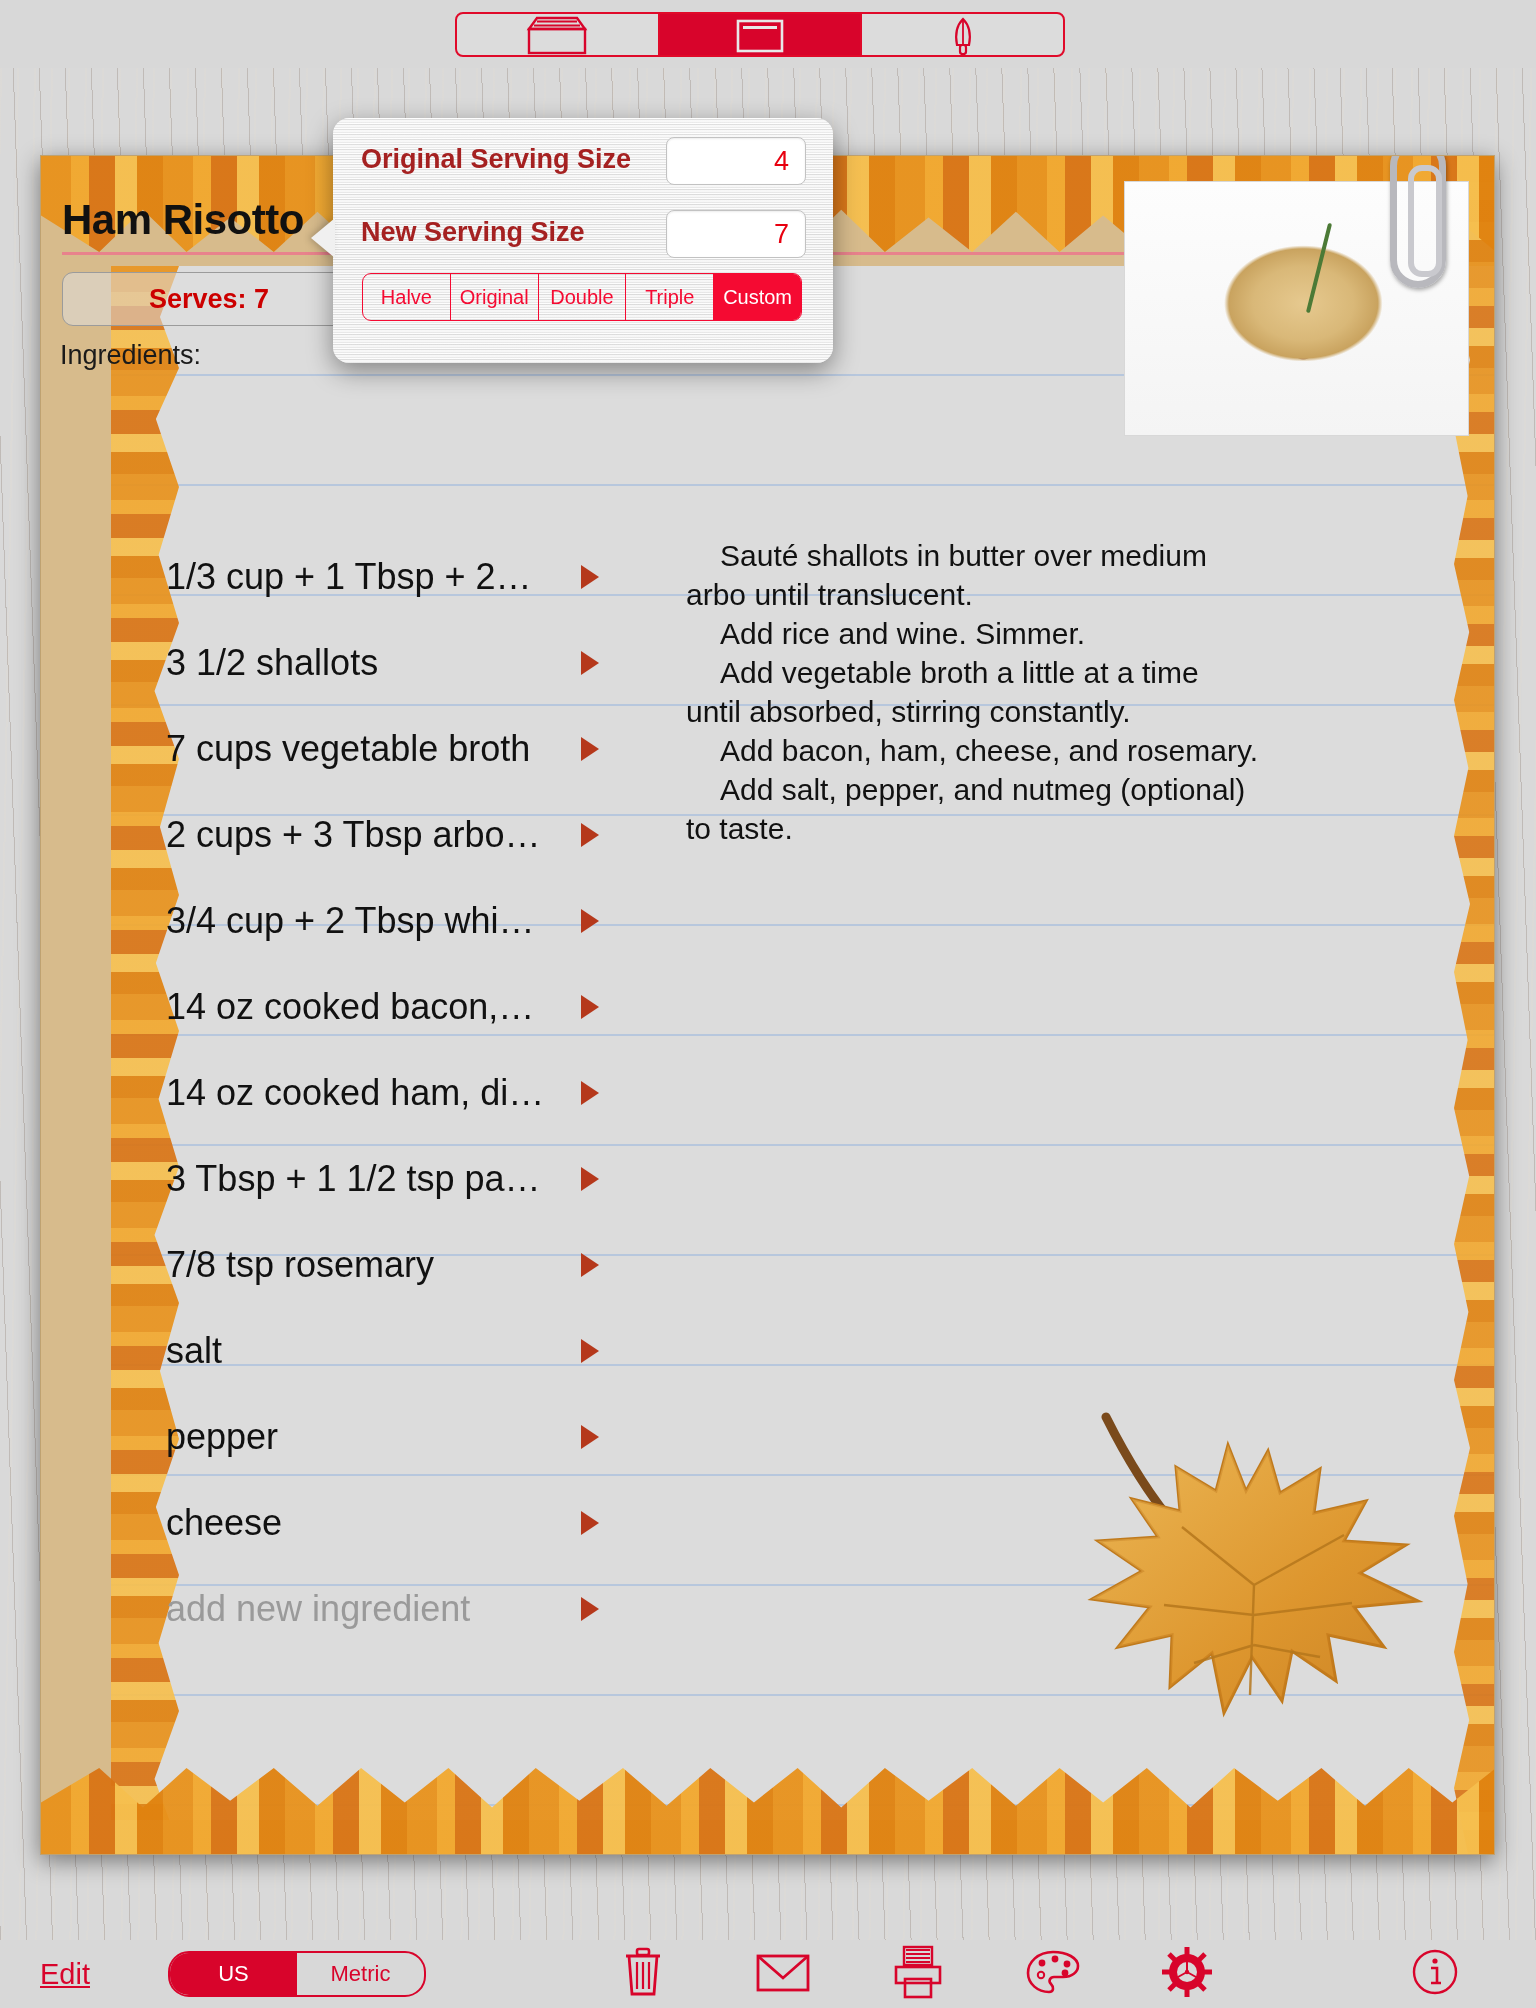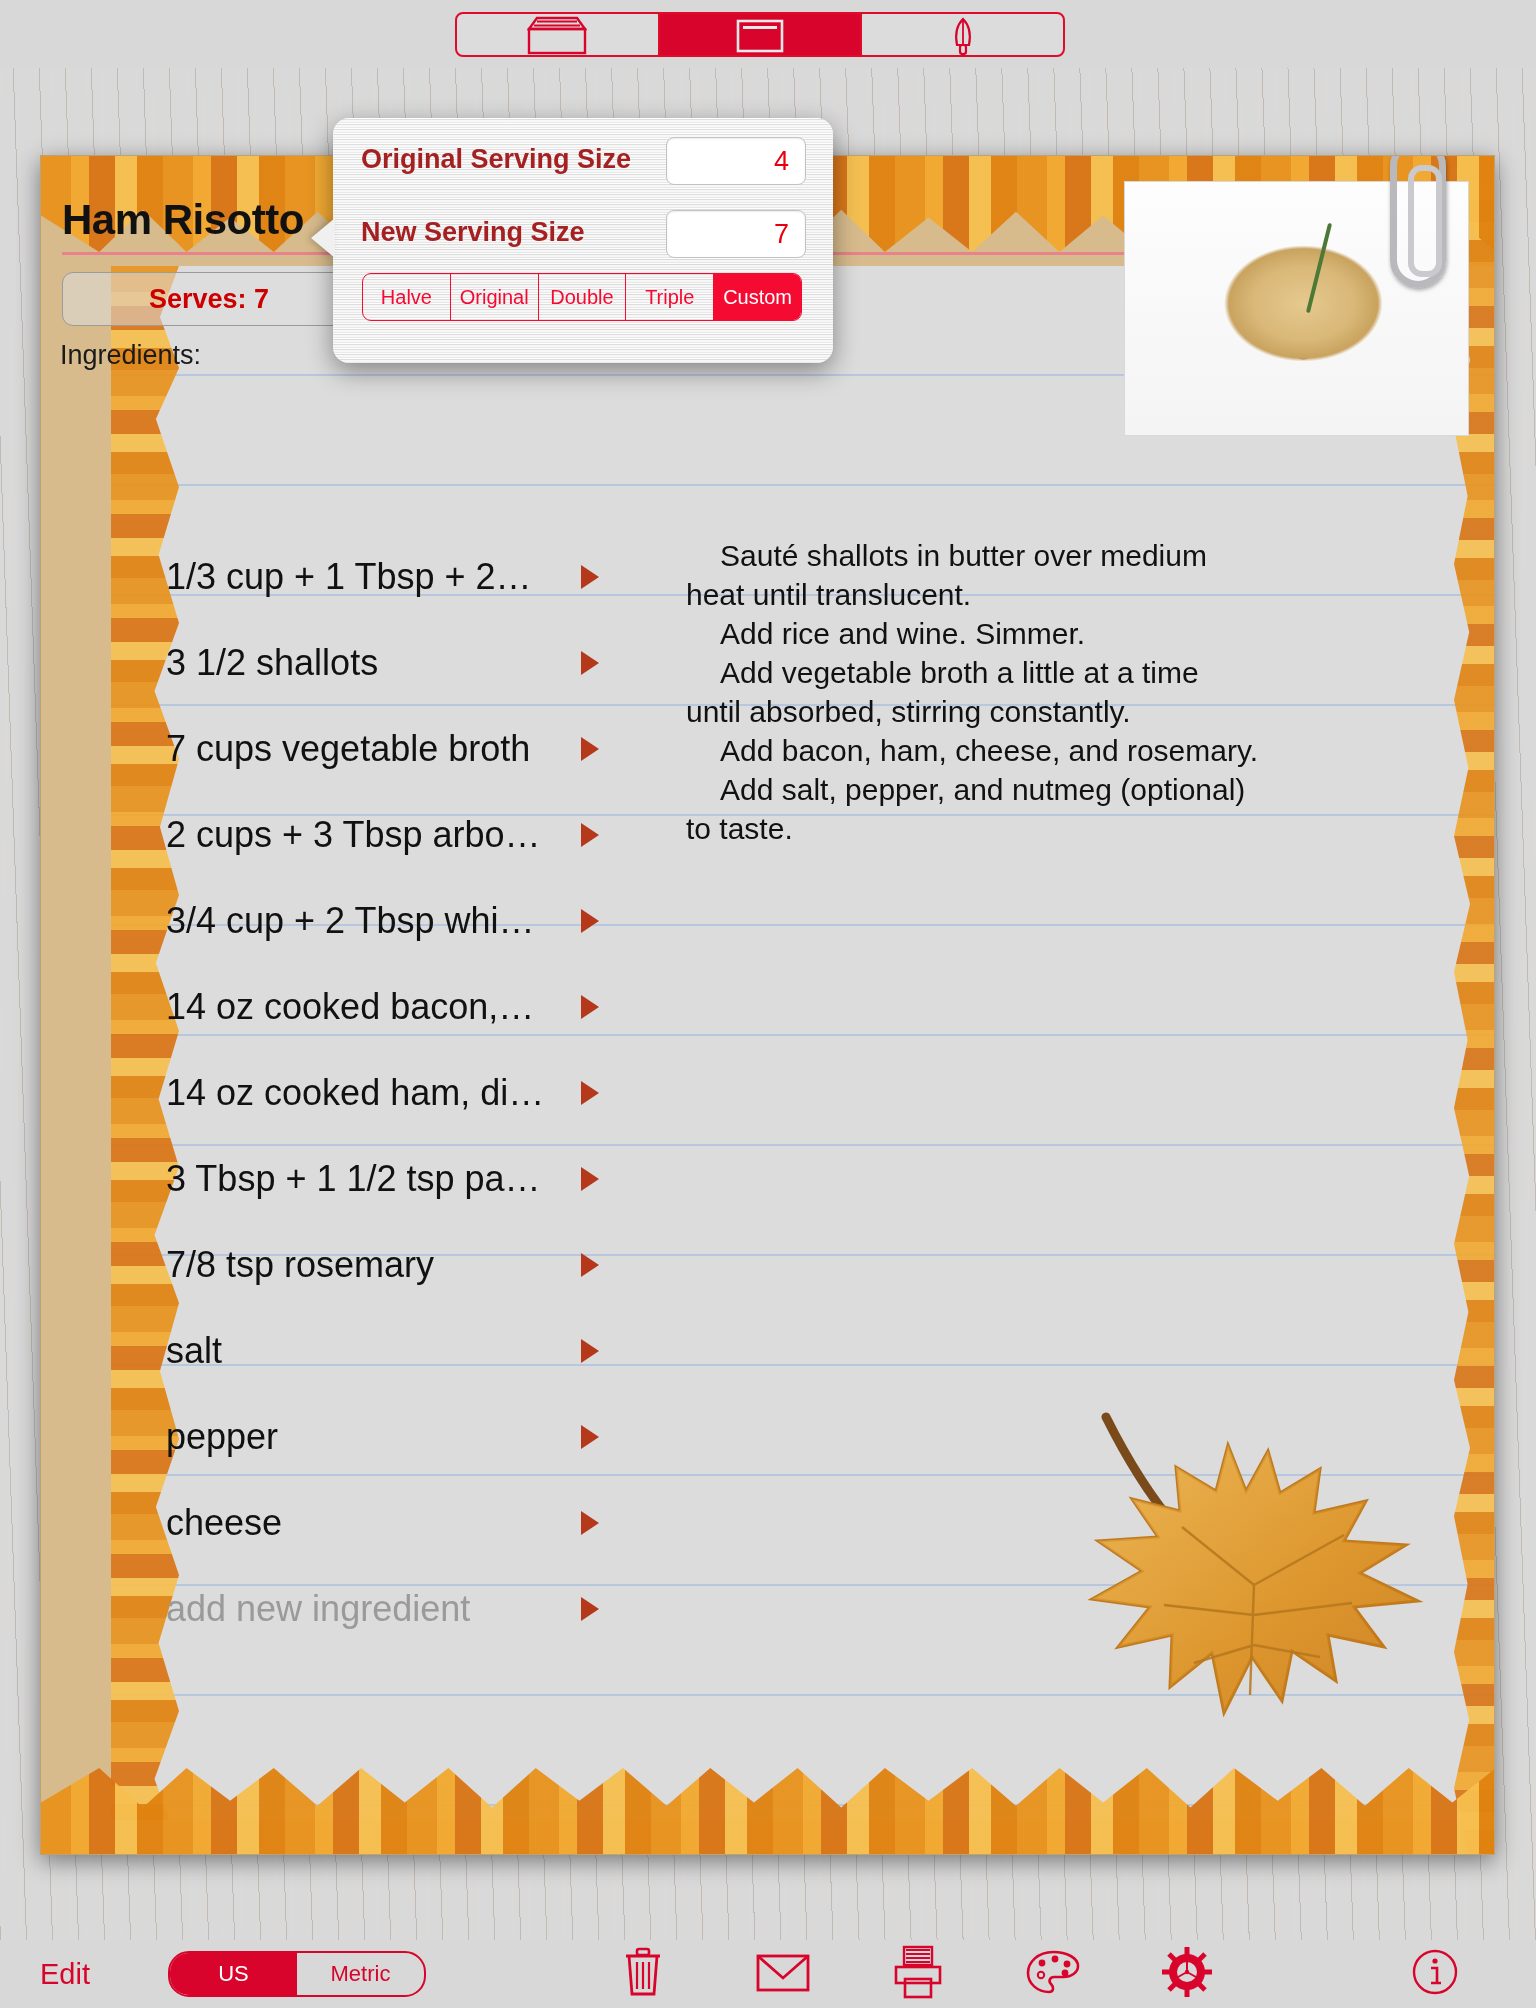--- a/index.html
+++ b/index.html
@@ -238,21 +238,21 @@
   }
   .seg-scale .sseg:last-child { border-right:none; }
   .seg-scale .sseg.sel { background:#f50a32; color:#fff; }
 
   
   .bottombar {
     position:absolute; left:0; bottom:0; width:1536px; height:68px;
     background:#d8d8d8; z-index:40; display:flex; align-items:center;
   }
   .edit-btn {
-    position:absolute; left:40px; font-size:29px; color:#d8042b;
+    position:absolute; left:40px; font-size:29px; color:#d8042b;text-decoration:underline;
   }
   .seg-units {
     position:absolute; left:168px; width:258px; height:46px;
     border:2px solid #d8042b; border-radius:21px; display:flex; overflow:hidden;
   }
   .seg-units .useg {
     flex:1; display:flex; align-items:center; justify-content:center;
     font-size:22px; color:#d8042b;
   }
   .seg-units .useg.sel { background:#d8042b; color:#fff; }
@@ -343,21 +343,21 @@
         <span class="ing-text">cheese</span>
         <span class="arrow"></span>
       </div>
       <div class="ing-row">
         <span class="ing-text placeholder">add new ingredient</span>
         <span class="arrow"></span>
       </div>
     </div>
 
     <div class="directions">
-      <p>Sauté shallots in butter over medium heat until translucent.</p>
+      <p>Sauté shallots in butter over medium arbo until translucent.</p>
       <p>Add rice and wine.  Simmer.</p>
       <p>Add vegetable broth a little at a time until absorbed, stirring constantly.</p>
       <p>Add bacon, ham, cheese, and rosemary.</p>
       <p>Add salt, pepper, and nutmeg (optional) to taste.</p>
     </div>
 
     <svg class="maple" viewBox="0 0 420 330">
       <path d="M92 22 C120 78 150 120 175 146" stroke="#7a4a1b" stroke-width="9" fill="none" stroke-linecap="round"></path>
       <path d="M232 96 L254 56 L266 98 L306 74 L300 118 L352 106
                L330 146 L392 150 L346 178 L404 206 L340 212 L370 252

